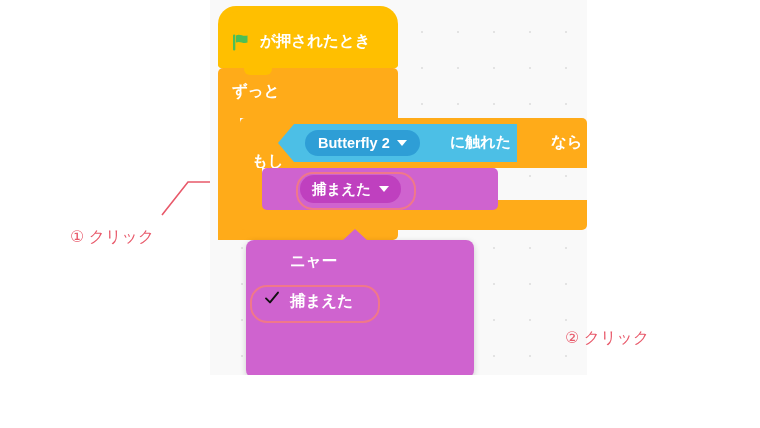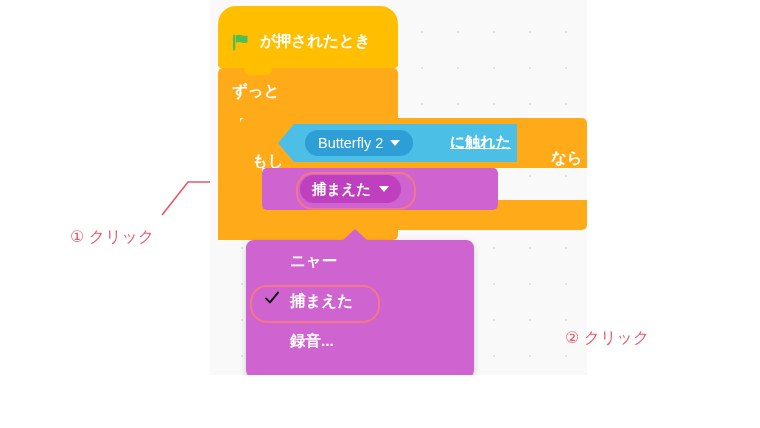--- a/index.html
+++ b/index.html
@@ -73,21 +73,21 @@
   #if-top{
     left:30px;top:118px;width:347px;height:50px;
     background:#ffab19;border-radius:5px 5px 0 0;
   }
   #if-top .lbl-moshi{
     position:absolute;left:12px;top:14px;
     color:#fff;font-size:15.5px;font-weight:700;margin-top:19px;
   }
   #if-top .lbl-nara{
     position:absolute;left:311px;top:14px;
-    color:#fff;font-size:15.5px;font-weight:700;margin-top:16px;
+    color:#fff;font-size:15.5px;font-weight:700;
   }
   #if-left{
     left:30px;top:168px;width:22px;height:62px;background:#ffab19;
   }
   #if-bottom{
     left:30px;top:200px;width:347px;height:30px;
     background:#ffab19;border-radius:0 0 5px 5px;
   }
 
   
@@ -100,25 +100,25 @@
   #touching .tail{
     position:absolute;right:-17px;top:0;width:18px;height:38px;
     background:#4cbfe6;
     clip-path:polygon(0 0, 1px 0, 100% 50%, 1px 100%, 0 100%);
     -webkit-clip-path:polygon(0 0, 1px 0, 100% 50%, 1px 100%, 0 100%);
   }
   #touching .sprite-oval{
     position:absolute;left:27px;top:6px;height:26px;
     padding:0 13px;border-radius:13px;background:#2e9ed6;
     display:flex;align-items:center;gap:7px;
-    color:#fff;font-size:14.5px;font-weight:400;white-space:nowrap;
+    color:#fff;font-size:14.5px;font-weight:700;white-space:nowrap;
   }
   #touching .txt{
     position:absolute;left:172px;top:9px;
-    color:#fff;font-size:15px;font-weight:700;white-space:nowrap;text-decoration:underline;
+    color:#fff;font-size:15px;font-weight:700;white-space:nowrap;
   }
 
   
   #soundblk{
     position:absolute;left:52px;top:168px;width:236px;height:42px;
     background:#cf63cf;border-radius:5px;
   }
   #soundblk .sound-oval{
     position:absolute;left:38px;top:7px;height:28px;
     padding:0 12px;border-radius:14px;background:#bf40bf;
@@ -253,22 +253,19 @@
 
     <div class="menu-item" id="mi1">
       <span class="check">
         <svg width="16" height="16" viewBox="0 0 16 16">
           <path d="M2 8.4 L6 12.4 L14 2.6" fill="none" stroke="#111" stroke-width="1.9" stroke-linecap="round" stroke-linejoin="round"></path>
         </svg>
       </span>
       <span class="mtxt">捕まえた</span>
     </div>
 
-    <div class="menu-item" id="mi2">
-      <span class="mtxt">録音...</span>
-    </div>
   </div>
 </div>
 
 <div id="menu-ring"></div>
 
 <div class="annot-txt" id="annot1">① クリック</div>
 <div class="annot-txt" id="annot2">② クリック</div>
 
 </body></html>

